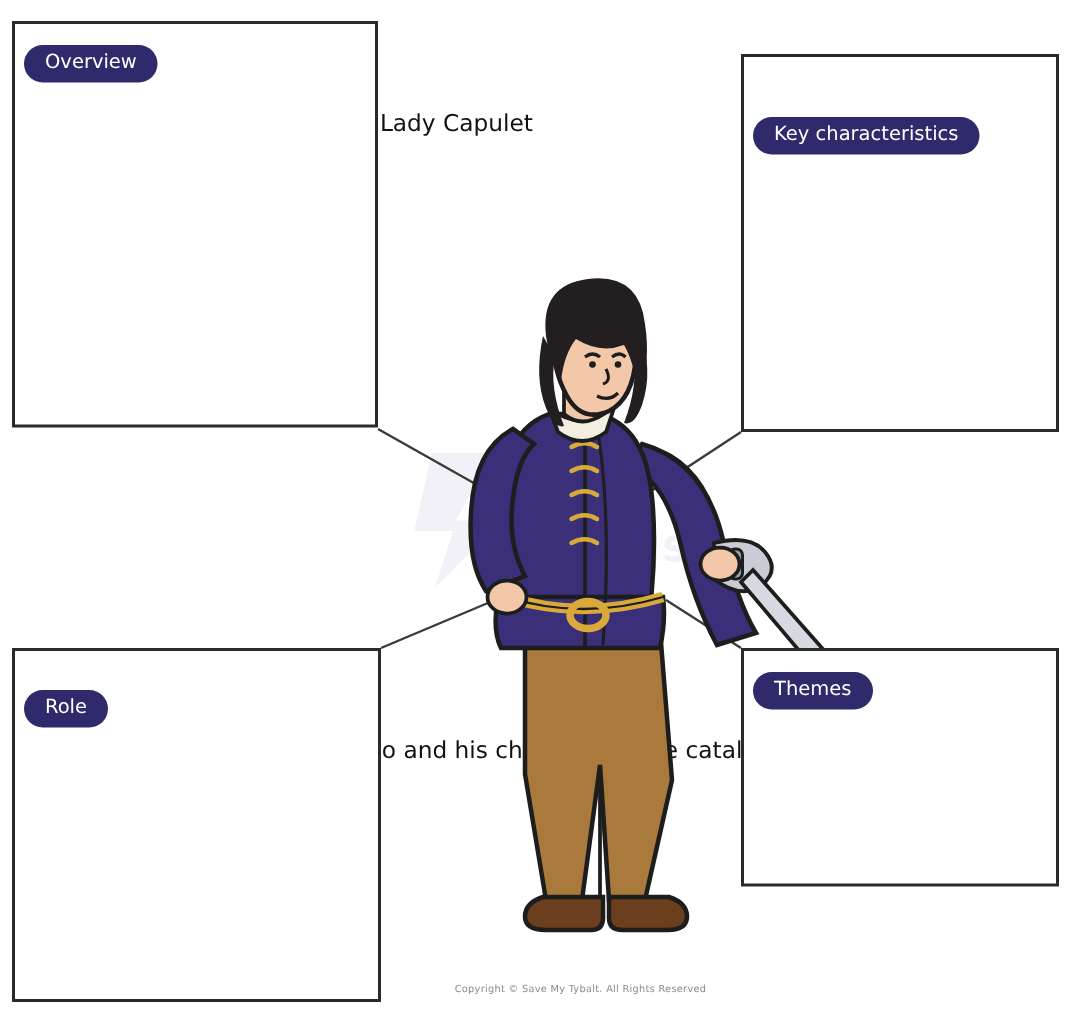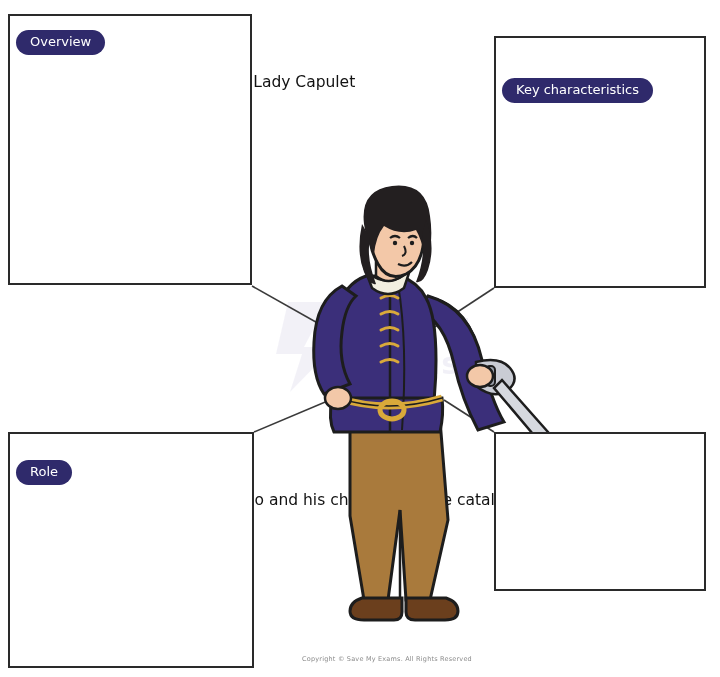--- a/index.html
+++ b/index.html
@@ -213,21 +213,21 @@
     <path d="M146 40 q10 26 2 50 q-5 14 -12 12 q10 -26 6 -48 Z" fill="#231f20"></path>
 
     <path d="M110 58 q5 -4 10 0" fill="none" stroke="#1d1d1d" stroke-width="2.2"></path>
     <path d="M128 58 q5 -4 9 0" fill="none" stroke="#1d1d1d" stroke-width="2.2"></path>
     <circle cx="115" cy="63" r="2.2" fill="#1d1d1d"></circle>
     <circle cx="132" cy="63" r="2.2" fill="#1d1d1d"></circle>
     <path d="M124 66 q4 8 -2 10" fill="none" stroke="#1d1d1d" stroke-width="2"></path>
     <path d="M118 84 q8 4 14 -2" fill="none" stroke="#1d1d1d" stroke-width="2.2"></path>
   </svg>
 
-  <div class="copyright">Copyright © Save My Exams. All Rights Reserved</div>
+  <div class="copyright">Copyright © Save My Tybalt. All Rights Reserved</div>
 
   <div class="card" id="card-overview"></div>
   <div class="card-title" id="title-overview">Overview</div>
   <div class="card-body" id="body-overview">
     <ul class="bullets">
       <li>Juliet’s cousin and nephew to Lady Capulet</li>
       <li>Fiercely loyal to the Capulets</li>
       <li>Despises the Montagues</li>
     </ul>
   </div>
@@ -245,20 +245,21 @@
     </ul>
   </div>
 
   <div class="card" id="card-role"></div>
   <div class="card-title" id="title-role">Role</div>
   <div class="card-body" id="body-role">
     <p class="para">Tybalt is an antagonist to Romeo and his character is the catalyst for the violence in the play and Romeo’s downfall</p>
   </div>
 
   <div class="card" id="card-themes"></div>
+  <div class="card-title" id="title-themes">Themes</div>
   <div class="card-body" id="body-themes">
     <ul class="bullets">
       <li>Conflict</li>
       <li>Honour</li>
       <li>Revenge</li>
     </ul>
   </div>
 
 </div>
 

